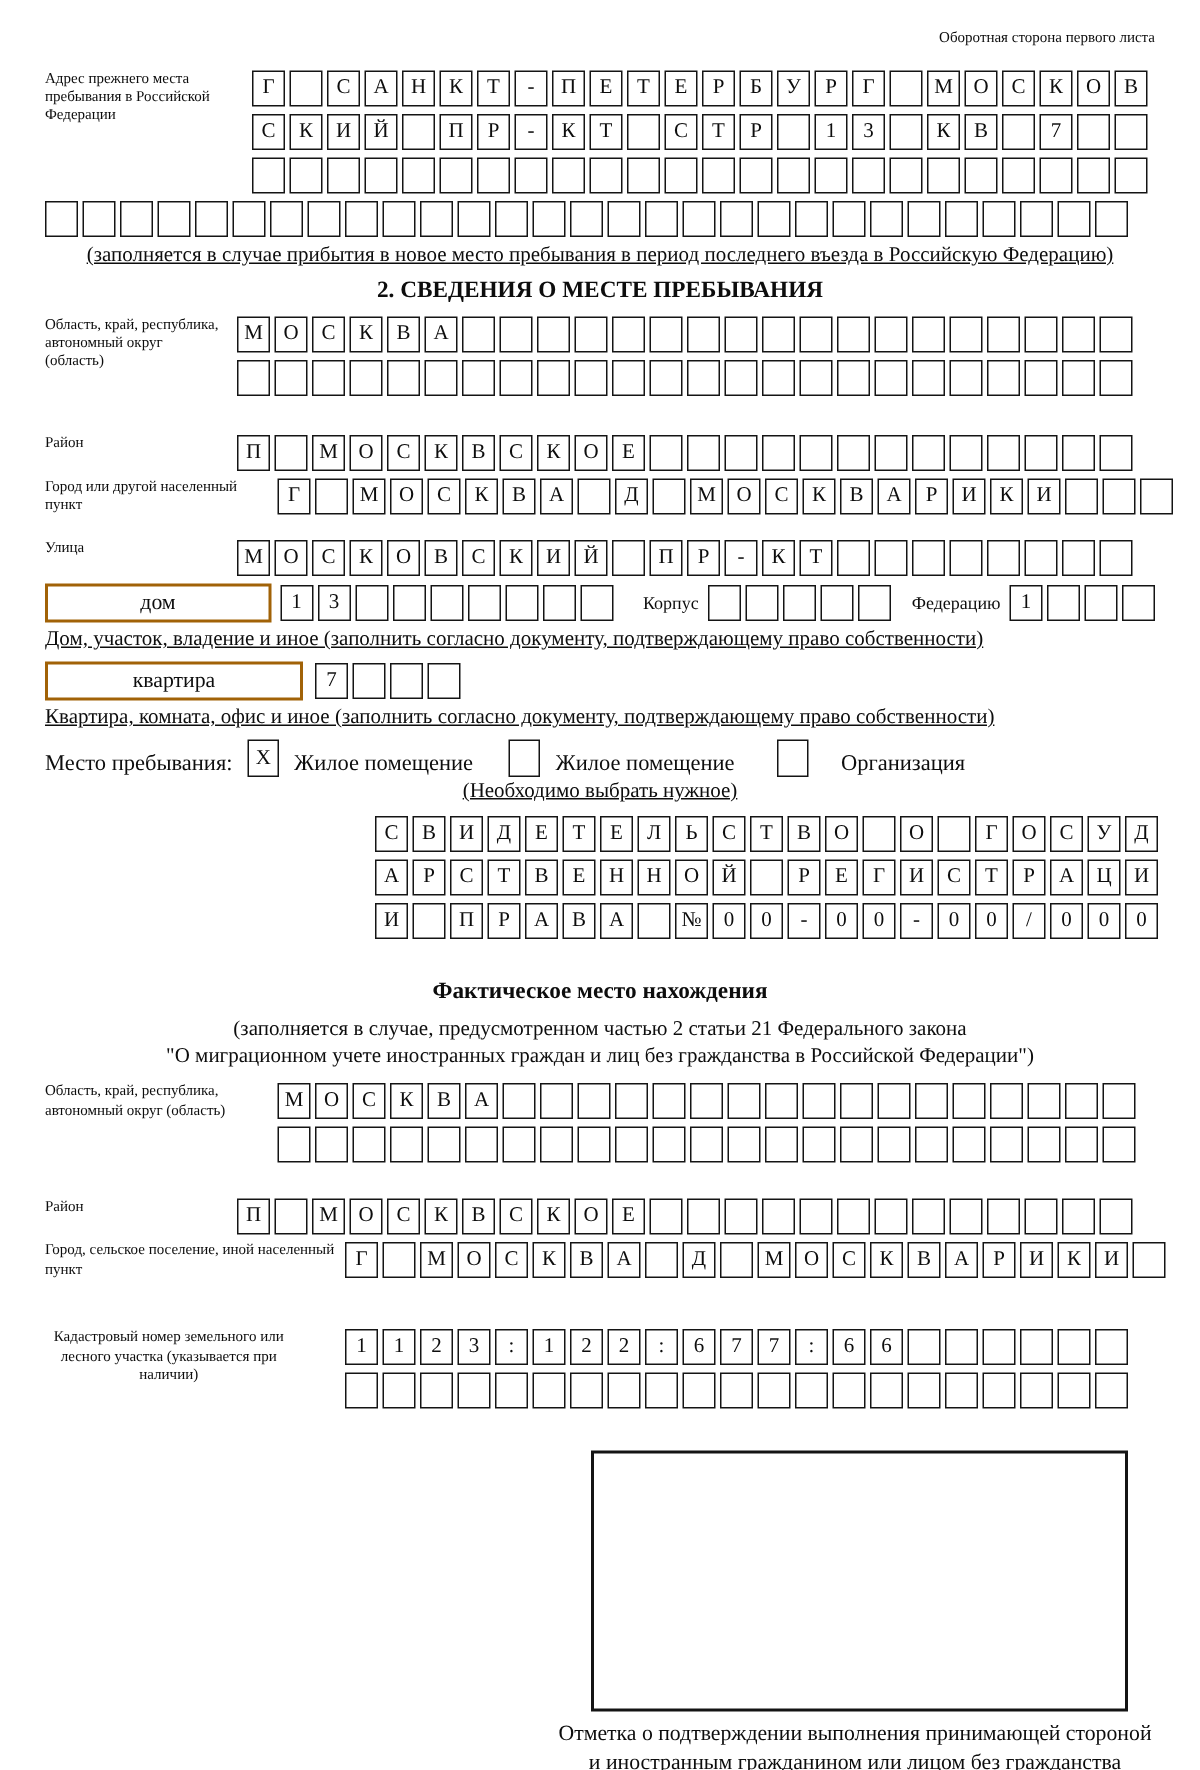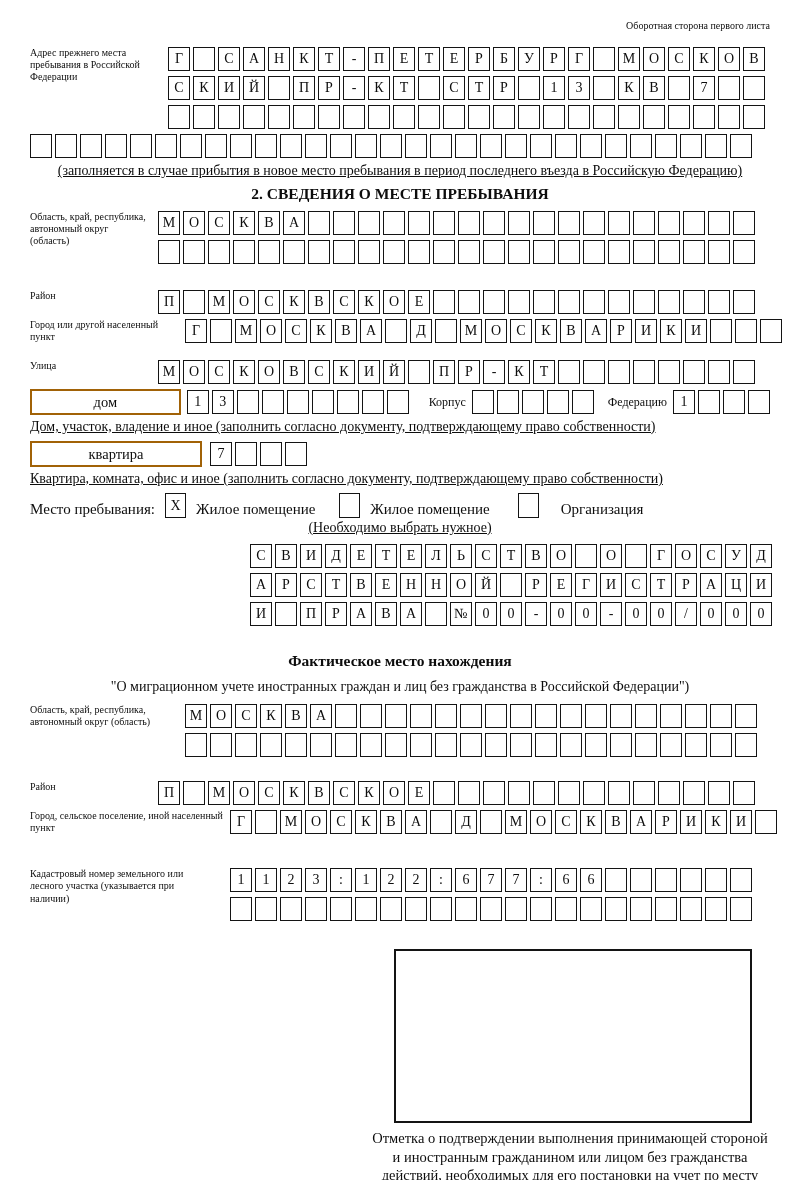--- a/index.html
+++ b/index.html
@@ -30,21 +30,21 @@
 
   .chk{box-sizing:border-box;width:21px;height:25px;border:1.8px solid #141414;
        display:inline-flex;align-items:center;justify-content:center;
        font-size:14px;background:#fff;flex:0 0 auto;}
   .mesto-row{display:flex;align-items:flex-end;gap:10px;margin:4px 0 2px 0;}
 
   .ml128{margin-left:128px;} .ml138{margin-left:138px;} .ml155{margin-left:155px;}
   .ml200{margin-left:200px;} .ml220{margin-left:220px;}
 
   .h2rows{min-height:76px;} .h3rows{min-height:74px;} .docmin{min-height:104px;}
-  .kadmin{min-height:78px;} .kad-offset{margin-top:20px;}
+  .kadmin{min-height:78px;text-align:center;} .kad-offset{margin-top:20px;}
 
   .stamp-box{box-sizing:border-box;width:358px;height:174px;border:2px solid #141414;
              margin-left:364px;margin-top:2px;background:#fff;}
   .stamp-caption{width:400px;margin-left:340px;text-align:center;font-size:14.5px;
                  line-height:1.28;margin-top:6px;}
 </style>
 </head>
 <body>
 
 <div class="page">
@@ -445,20 +445,21 @@
           <span class="cell">/</span>
           <span class="cell">0</span>
           <span class="cell">0</span>
           <span class="cell">0</span>
         </div>
     </div>
   </div>
 
   <div class="sec-title">Фактическое место нахождения</div>
   <div class="notes">
+    <div>(заполняется в случае, предусмотренном частью 2 статьи 21 Федерального закона</div>
     <div>"О миграционном учете иностранных граждан и лиц без гражданства в Российской Федерации")</div>
   </div>
 
   <div class="field h3rows">
     <div class="label" style="width:145px">Область, край, республика, автономный округ (область)</div>
     <div class="ml155">
       <div class="cellrow">
           <span class="cell">М</span>
           <span class="cell">О</span>
           <span class="cell">С</span>

